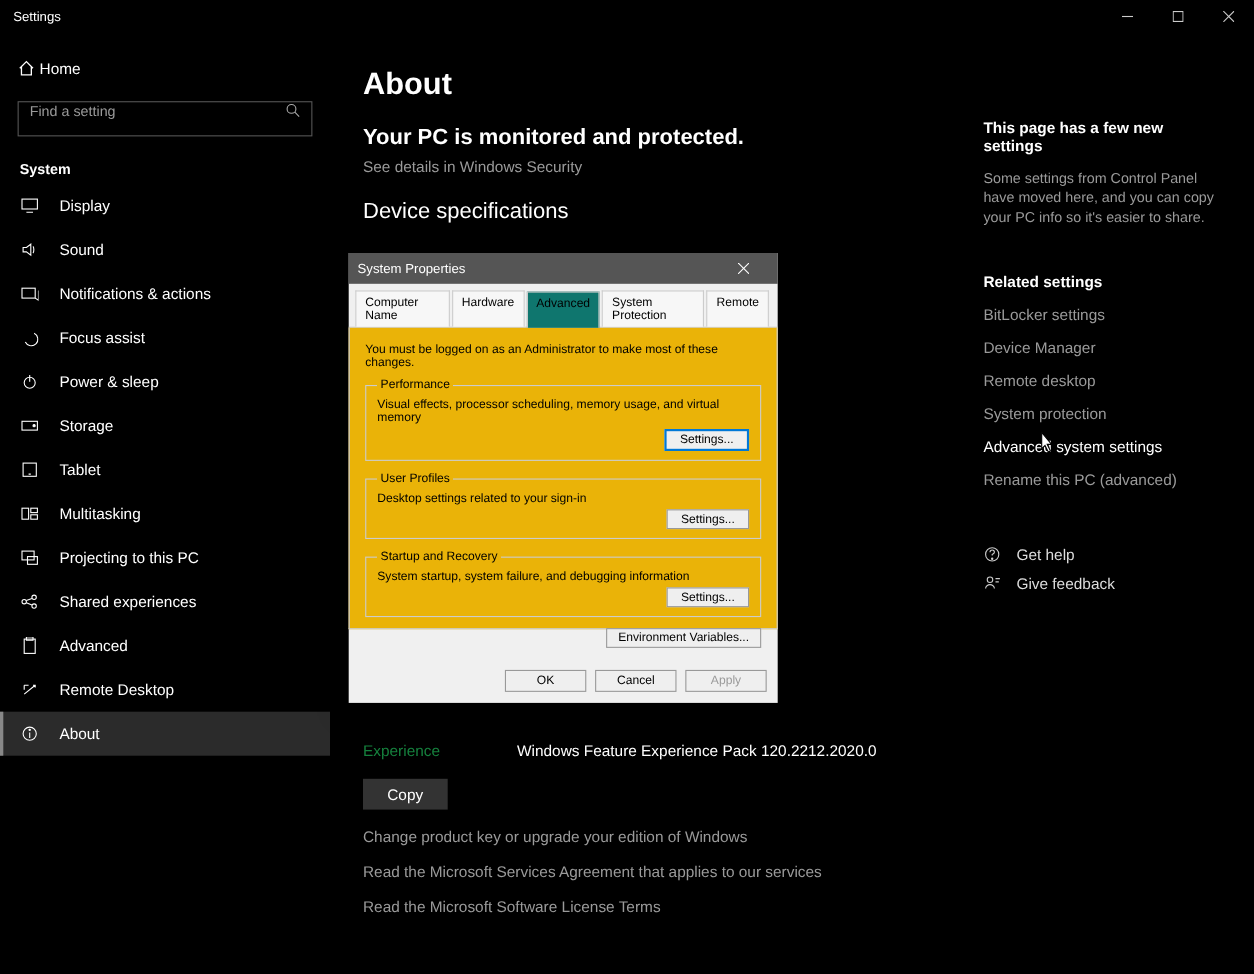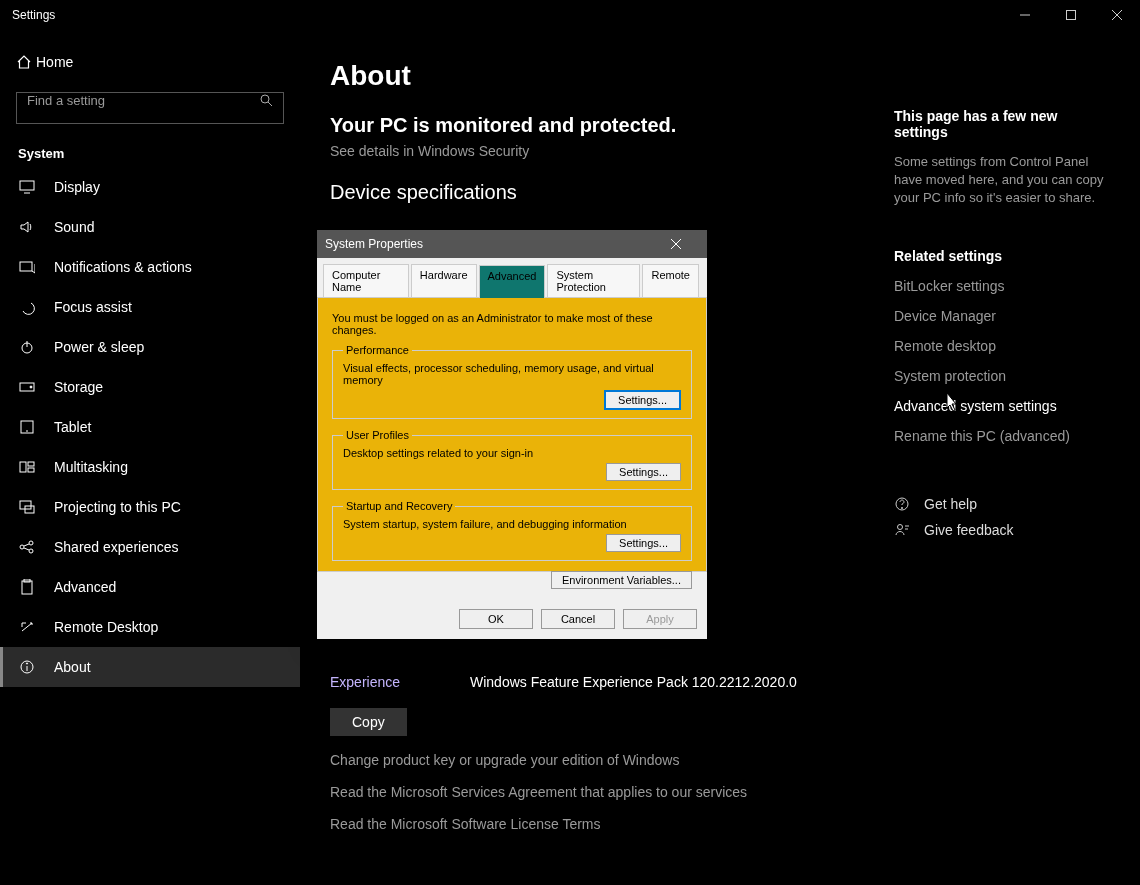--- a/index.html
+++ b/index.html
@@ -22,21 +22,21 @@
   .item{display:flex;align-items:center;gap:18px;padding:12px 18px;font-size:14px;cursor:default}
   .item .ic{width:18px;display:flex;justify-content:center}
   .item.sel{background:#2b2b2b;border-left:3px solid #888;padding-left:15px}
   .main{flex:1;padding:22px 30px 0 30px;position:relative;overflow:hidden}
   h1{font-weight:600;font-size:28px;margin:8px 0 22px}
   .sub{font-size:20px;font-weight:700;margin-bottom:6px}
   .link{color:var(--muted);font-size:14px;margin:6px 0 22px;display:block}
   h2{font-weight:400;font-size:20px;margin:0 0 14px}
   .peek{position:absolute;left:350px;font-size:14px;color:#ddd}
   .row{display:flex;gap:30px;margin:6px 0;font-size:14px}
-  .row .k{width:110px;color:#c4b5fd}
+  .row .k{width:110px;color:#15803d}
   .copy{margin-top:12px;padding:6px 22px;background:var(--btn);border:none;color:#fff;font-size:14px}
   .links2 a{display:block;color:var(--muted);font-size:14px;margin:16px 0}
   .right{position:absolute;top:78px;right:26px;width:220px;font-size:14px}
   .right h3{font-size:14px;font-weight:600;margin:0 0 10px}
   .right p{color:var(--muted);font-size:13px;line-height:1.4;margin-bottom:40px}
   .right a{display:block;color:var(--muted);margin:14px 0;font-size:14px}
   .right a.hot{color:#fff}
   .helprow{display:flex;align-items:flex-end;gap:14px;margin-top:10px;color:#ddd;font-size:14px}
   
   .cursor{position:absolute;top:392px;right:180px;pointer-events:none}

